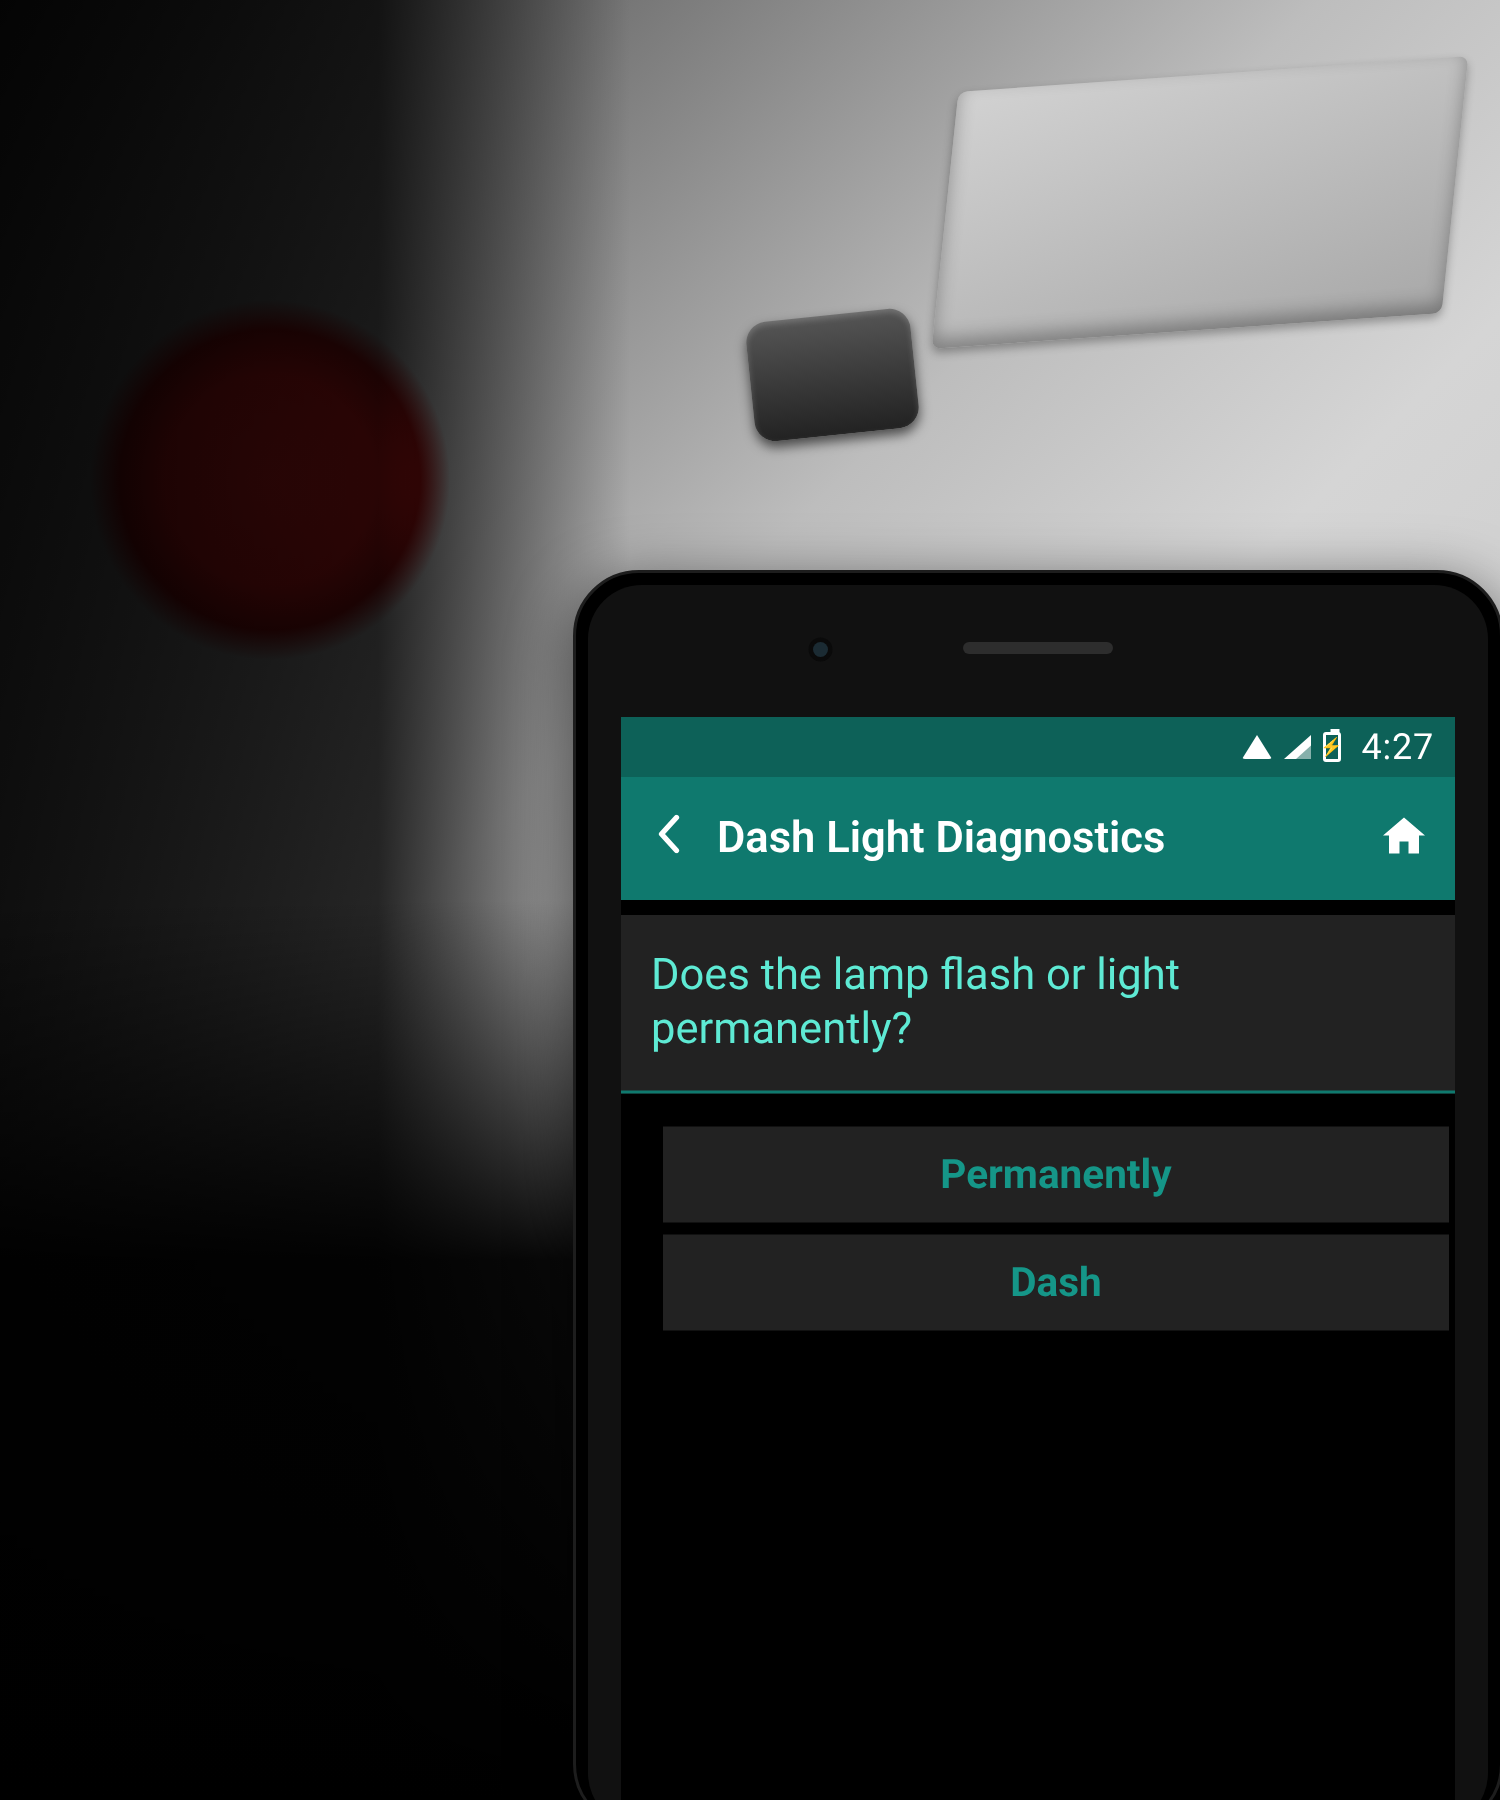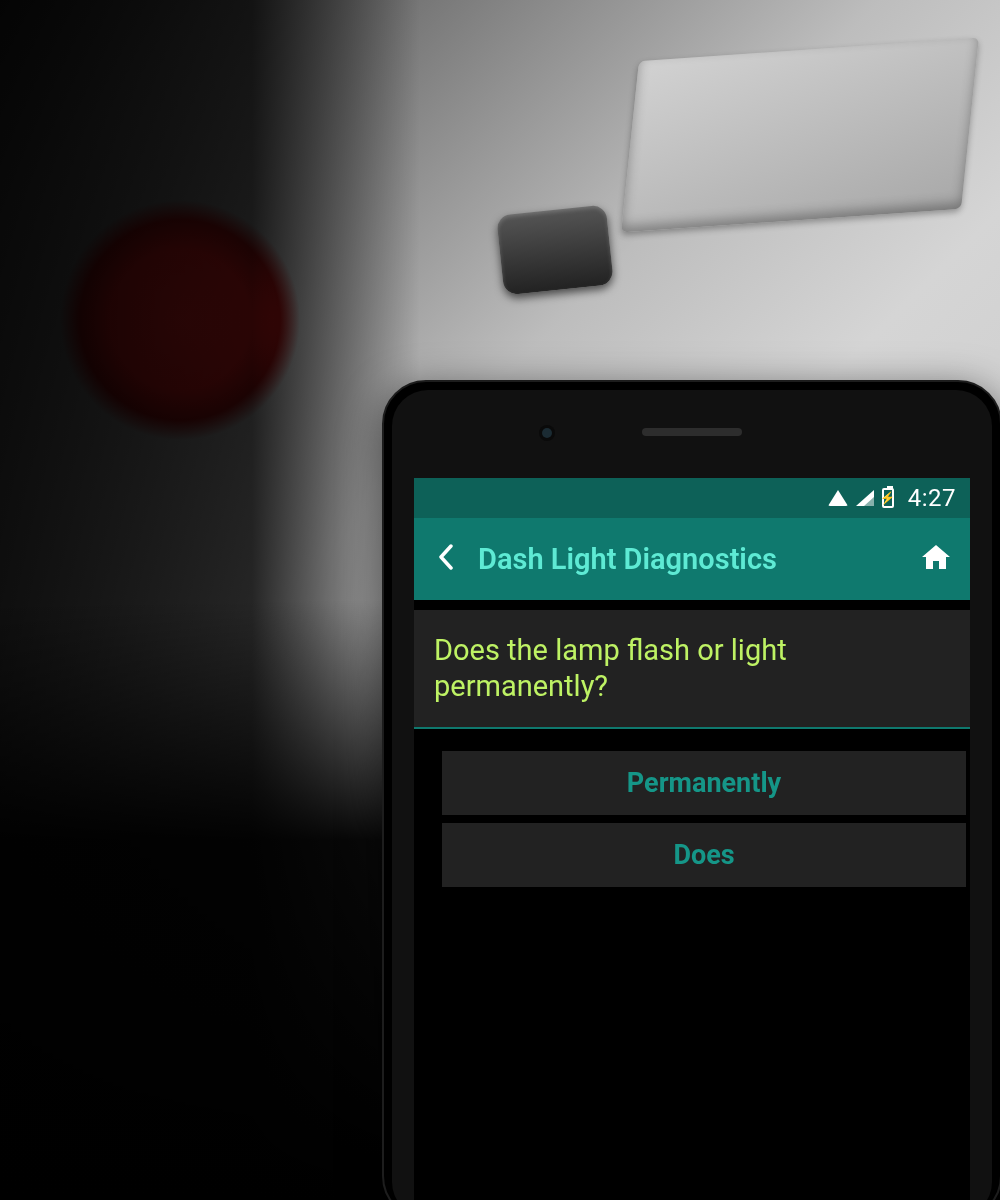--- a/index.html
+++ b/index.html
@@ -64,31 +64,31 @@
   .statusbar {
     height: 40px; background: #0d6158;
     display: flex; justify-content: flex-end; align-items: center;
     padding: 0 14px; gap: 8px; color: #fff;
   }
   .statusbar .time { font-size: 24px; font-weight: 400; margin-left: 6px; letter-spacing: 0.5px; }
   
   
   .appbar {
     height: 82px; background: #0f796e;
-    display: flex; align-items: center; color: #5eead4; padding: 0 18px;
+    display: flex; align-items: center; color: #ffffff; padding: 0 18px;
   }
   .appbar .back { width: 28px; text-align: center; font-size: 30px; cursor: pointer; }
   .appbar .title { flex: 1; font-size: 29px; font-weight: 600; padding-left: 18px; }
   .appbar .home { width: 40px; text-align: right; cursor: pointer; }
 
   
   .content { background: #000; }
   .question {
     margin: 10px 0 0 0; padding: 22px 20px; background: #222;
-    color: #bef264; font-size: 29px; line-height: 1.25;
+    color: #5eead4; font-size: 29px; line-height: 1.25;
     border-bottom: 2px solid #0f796e;
   }
   .options { padding: 14px 0 0 0; margin-left: 24px; }
   .option {
     margin: 8px 4px; padding: 16px 0; text-align: center;
     background: #222; color: #159688; font-size: 27px; font-weight: 700;
     cursor: pointer;
   }
 
   
@@ -139,19 +139,19 @@
           <svg width="32" height="28" viewBox="0 0 32 28">
             <path d="M16 2 L30 14 L26 14 L26 26 L19 26 L19 18 L13 18 L13 26 L6 26 L6 14 L2 14 Z" fill="#fff"></path>
           </svg>
         </div>
       </div>
 
       <div class="content">
         <div class="question">Does the lamp flash or light permanently?</div>
         <div class="options">
           <div class="option">Permanently</div>
-          <div class="option">Does</div>
+          <div class="option">Dash</div>
         </div>
       </div>
 
     </div>
   </div>
 </div>
 
 </body></html>

